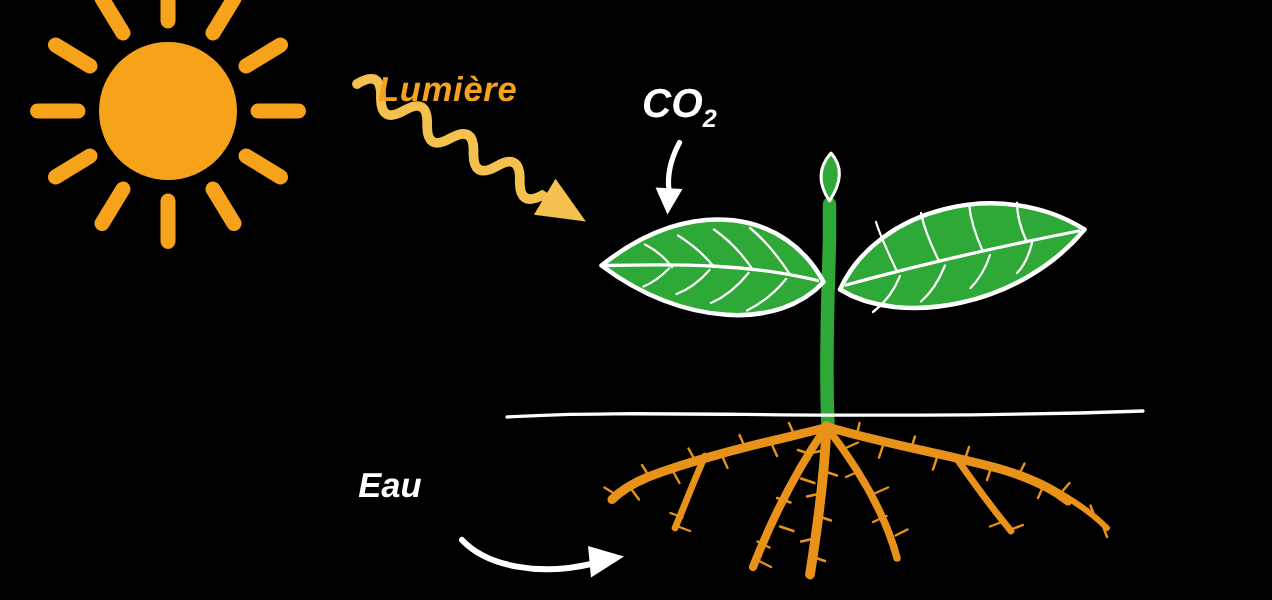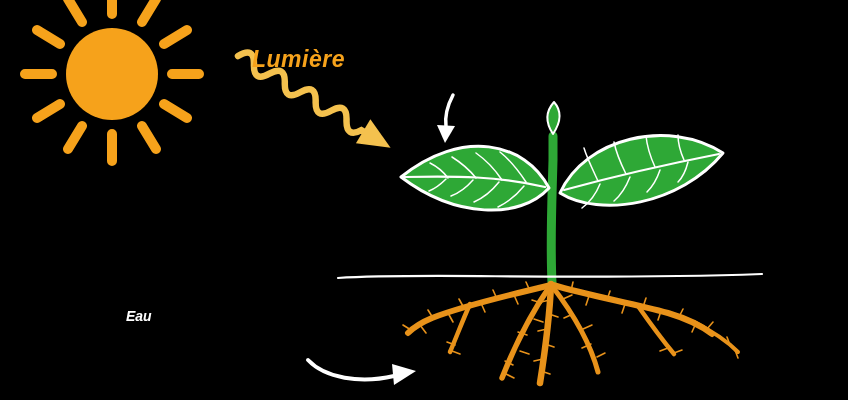--- a/index.html
+++ b/index.html
@@ -11,21 +11,21 @@
     overflow: hidden;
     font-family: "Liberation Sans", sans-serif;
   }
   .canvas svg { position: absolute; left: 0; top: 0; }
   .label { position: absolute; font-style: italic; font-weight: bold; white-space: nowrap; }
   .label-light { left: 252px; top: 46px; font-size: 23px; color: #F6A21B; letter-spacing: 0.5px; }
   .label-co2 { left: 428px; top: 54px; font-size: 27px; color: #FFFFFF; }
   .label-co2 sub { font-size: 0.62em; }
   .label-water {
     position: absolute; left: 126px; top: 306px; width: 268px;
-    color: #FFFFFF; font-size: 14px;
+    text-align: center; color: #FFFFFF; font-size: 23px;
     font-style: italic; font-weight: bold; line-height: 1.5;
   }
 </style>
 </head>
 <body>
 
 <div class="canvas">
 
   <svg width="848" height="400" viewBox="0 0 848 400">
 
@@ -93,18 +93,19 @@
     </g>
 
     <g>
       <path fill="none" stroke-width="4" stroke-linecap="round" d="M308 360 C 325 378 360 384 394 376" stroke="#FFFFFF"></path>
       <polygon points="392,364 416,371 394,385" fill="#FFFFFF"></polygon>
     </g>
   </svg>
 
   <div class="label label-light">Lumière</div>
 
+  <div class="label label-co2"><span>CO</span><sub>2</sub></div>
 
   <div class="label-water">
     <div>Eau</div>
   </div>
 
 </div>
 
 </body></html>

